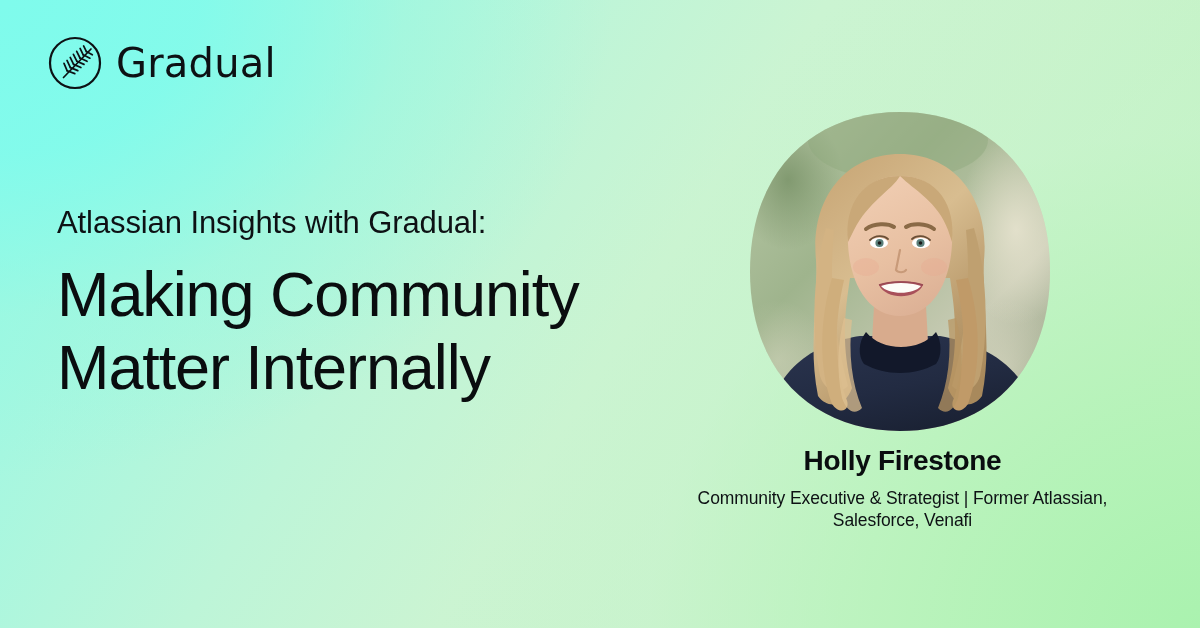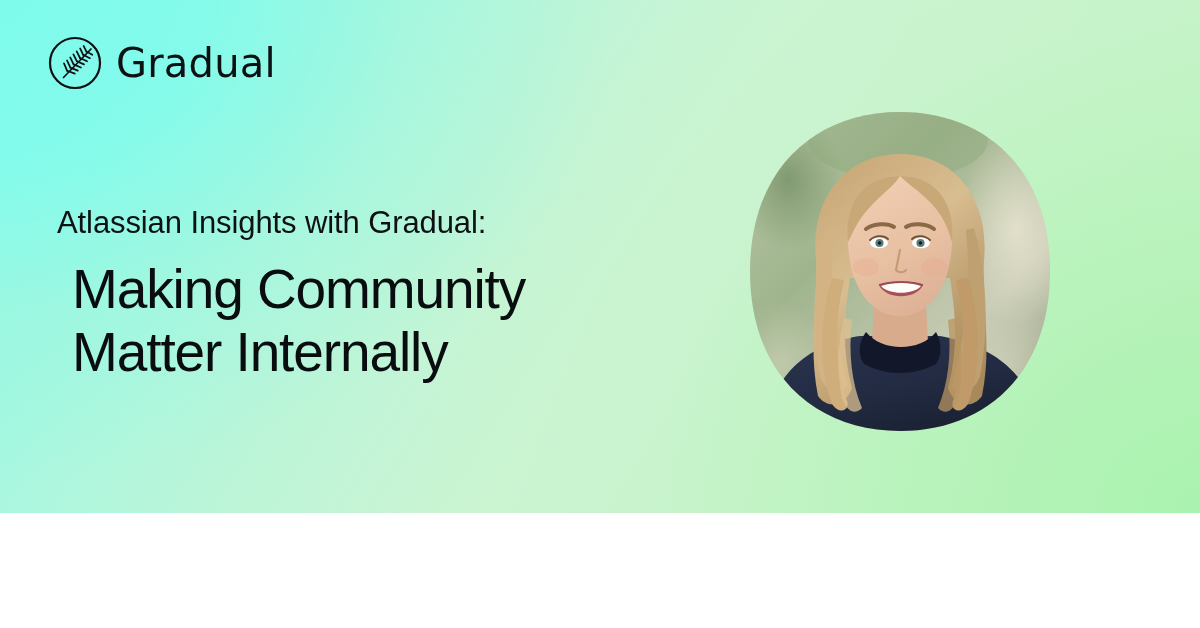--- a/index.html
+++ b/index.html
@@ -9,21 +9,21 @@
   body {
     width: 1200px;
     height: 628px;
     overflow: hidden;
     font-family: "Liberation Sans", sans-serif;
   }
 
   .promo-card {
     position: relative;
     width: 1200px;
-    height: 513px;
+    height: 628px;
     overflow: hidden;
     background:
       radial-gradient(ellipse 900px 700px at 0% 0%,
         rgba(127,251,236,1) 0%,
         rgba(127,251,236,0.85) 22%,
         rgba(150,248,225,0.45) 45%,
         rgba(180,245,210,0) 68%),
       radial-gradient(ellipse 1000px 900px at 100% 100%,
         rgba(170,242,175,1) 0%,
         rgba(183,243,186,0.8) 30%,
@@ -71,26 +71,26 @@
   }
   .eyebrow {
     font-size: 31px;
     font-weight: 400;
     color: #0d1114;
     line-height: 1.18;
     letter-spacing: -0.1px;
     margin: 0 0 16px 0;
   }
   .headline {
-    font-size: 55px;
+    font-size: 63px;
     font-weight: 400;
     color: #0a0d0f;
     line-height: 1.16;
     letter-spacing: -1.1px;
-    margin: 15px;
+    margin: 0;
     white-space: pre-line;
   }
 
   
   .portrait-wrap {
     position: absolute;
     left: 748px;
     top: 110px;
     width: 304px;
     height: 323px;
@@ -254,14 +254,18 @@
         <ellipse cx="186" cy="157" rx="13" ry="9" fill="#e8a98f" opacity="0.32"></ellipse>
 
         <path d="M96 170 C86 214 86 252 98 288 C104 300 92 306 84 294 C70 256 72 208 84 168 Z" fill="#cfae7c"></path>
         <path d="M208 170 C218 214 218 252 206 288 C200 300 212 306 220 294 C234 256 232 208 220 168 Z" fill="#c09a68"></path>
         <path d="M104 210 C100 244 104 274 114 298 C106 306 98 300 94 288 C88 258 90 232 96 208 Z" fill="#ddc091" opacity="0.75"></path>
         <path d="M200 210 C204 244 200 274 190 298 C198 306 206 300 210 288 C216 258 214 232 208 208 Z" fill="#b89563" opacity="0.75"></path>
       </g>
     </svg>
   </div>
 
+  <div class="speaker">
+    <p class="speaker-name">Holly Firestone</p>
+    <p class="speaker-role">Community Executive &amp; Strategist | Former Atlassian, Salesforce, Venafi</p>
+  </div>
 
 </div>
 
 </body></html>

